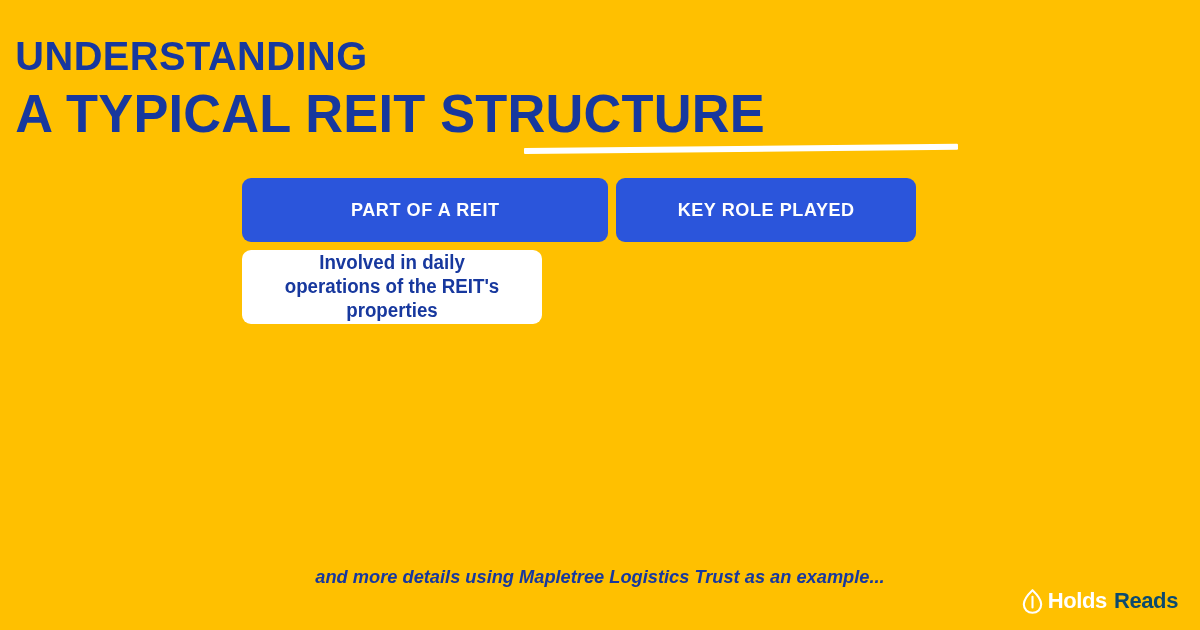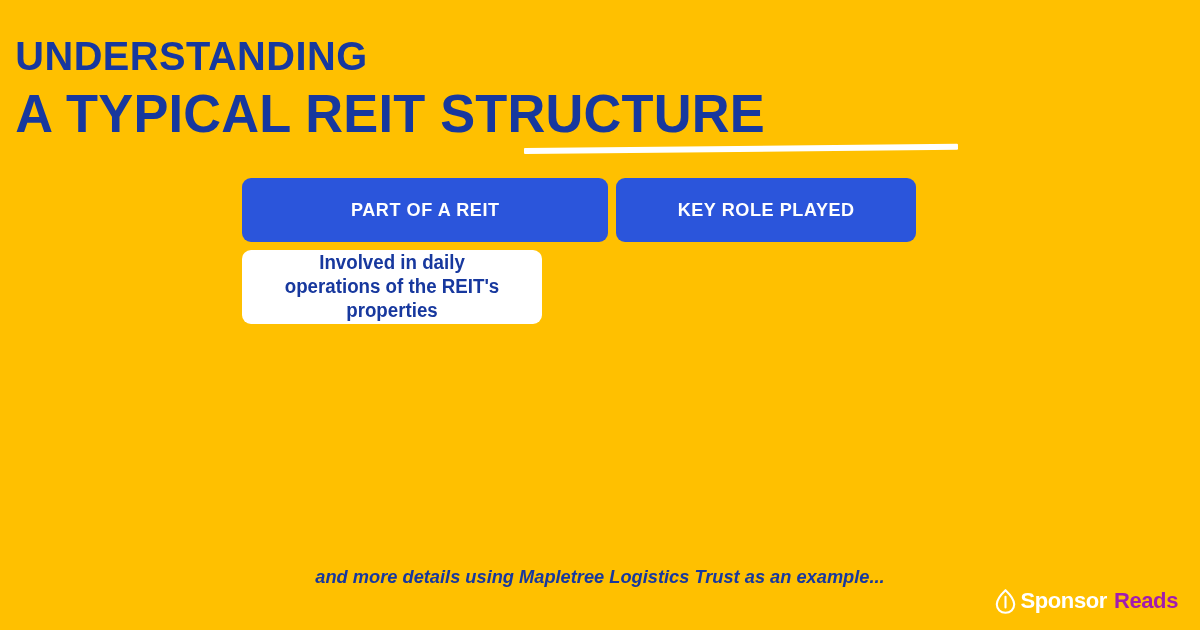--- a/index.html
+++ b/index.html
@@ -137,21 +137,21 @@
     height: 25px;
     display: block;
   }
   .logo-word {
     font-weight: bold;
     font-size: 22px;
     letter-spacing: -0.4px;
     line-height: 1;
   }
   .logo-seedly { color: #FFFFFF; }
-  .logo-reads  { color: #a21caf; margin-left: 2px; }
+  .logo-reads  { color: #0c4a6e; margin-left: 2px; }
 </style>
 </head>
 <body>
 
 <div class="title-block">
   <span class="title-line1">UNDERSTANDING</span>
   <span class="title-line2">A TYPICAL REIT STRUCTURE</span>
 </div>
 <div class="title-underline"></div>
 
@@ -181,15 +181,15 @@
 
 <div class="caption">and more details using Mapletree Logistics Trust as an example...</div>
 
 <div class="logo">
   <span>
     <svg class="logo-icon" viewBox="0 0 21 25" xmlns="http://www.w3.org/2000/svg">
       <path d="M10.5 1.2 C16.2 6.6 19.2 11.0 19.2 15.3 C19.2 20.4 15.3 23.8 10.5 23.8 C5.7 23.8 1.8 20.4 1.8 15.3 C1.8 11.0 4.8 6.6 10.5 1.2 Z" fill="none" stroke="#FFFFFF" stroke-width="2.1" stroke-linejoin="round"></path>
       <line x1="10.5" y1="7.8" x2="10.5" y2="18.4" stroke="#FFFFFF" stroke-width="2.1" stroke-linecap="round"></line>
     </svg>
   </span>
-  <span class="logo-word logo-seedly">Sponsor</span>
+  <span class="logo-word logo-seedly">Holds</span>
   <span class="logo-word logo-reads">Reads</span>
 </div>
 
 </body></html>

